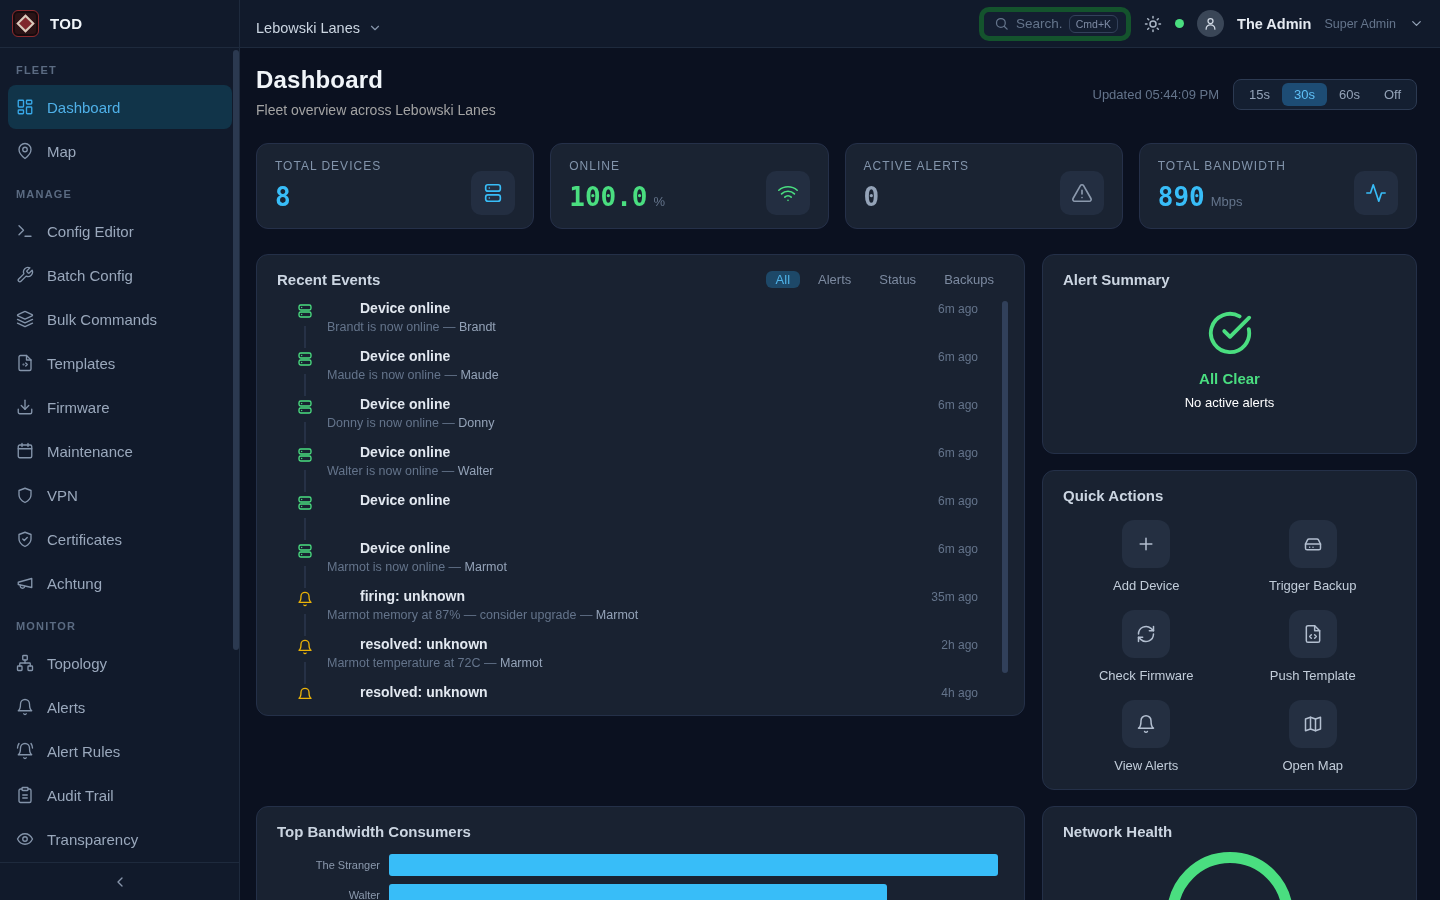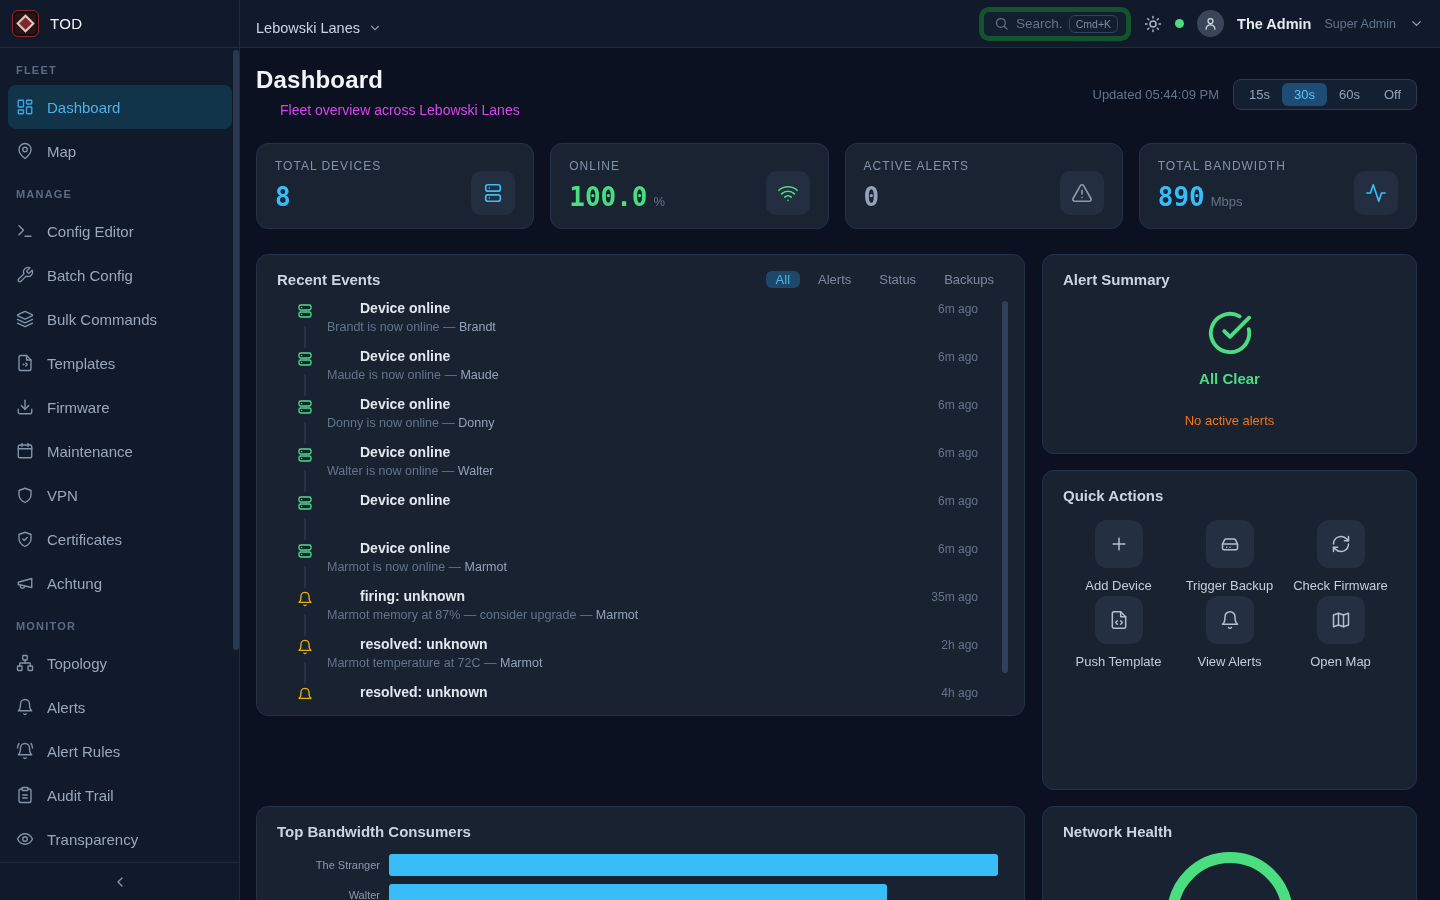--- a/index.html
+++ b/index.html
@@ -12,21 +12,21 @@
   .mono { font-family:"DejaVu Sans Mono", monospace; }
   svg.ic { display:block; }
 
   
   .topbar { position:absolute; top:0; left:0; width:1440px; height:48px;
     background:#111a2b; border-bottom:1px solid #1e2a3d; display:flex; align-items:center; z-index:30; }
   .brand { width:240px; height:100%; display:flex; align-items:center; gap:11px; padding-left:12px; border-right:1px solid #1e2a3d; }
   .logo-box { width:27px; height:27px; border-radius:6px; background:#2a1316; border:1px solid #8c2a2e;
     display:grid; place-items:center; box-shadow:inset 0 0 0 2px #160b0e; }
   .logo-diamond { width:13px; height:13px; transform:rotate(45deg); background:#7f272c; border:2px solid #d8ccbd; }
-  .brand-name { color:#f1f5f9; font-weight:normal; font-size:15px; letter-spacing:.3px; }
+  .brand-name { color:#f1f5f9; font-weight:bold; font-size:15px; letter-spacing:.3px; }
   .fleet-sel { display:flex; align-items:center; gap:8px; margin-left:16px; color:#cbd5e1; font-size:14.5px; cursor:default;margin-top:8px; }
   .fleet-sel svg { color:#8795ab; }
   .top-right { margin-left:auto; display:flex; align-items:center; gap:13px; padding-right:16px; }
   .searchbox { width:152px; height:34px; border:5px solid #14532d; border-radius:10px; background:#141e31;
     display:flex; align-items:center; gap:7px; padding:0 8px 0 10px; }
   .searchbox input { flex:1; min-width:0; background:transparent; border:none; outline:none; color:#cbd5e1; font-size:13.5px; font-family:inherit; }
   .searchbox input::placeholder { color:#64748b; }
   .kbd { border:1px solid #33415a; border-radius:6px; padding:2px 6px; font-size:10.5px; color:#7d8aa3; white-space:nowrap; }
   .icon-btn { color:#aab6c6; display:grid; place-items:center; }
   .status-dot { width:9px; height:9px; border-radius:50%; background:#4ade80; }
@@ -44,21 +44,21 @@
   .side-item.active { margin:0 8px; padding:0 8px; width:224px; border-radius:8px; background:#113449; color:#4fb0e8; }
   .side-item.active svg { color:#38a8e8; }
   .side-scroll { position:absolute; top:2px; right:0; width:6px; height:600px; border-radius:3px; background:#2b3950; }
   .side-footer { position:absolute; left:0; right:0; bottom:0; height:38px; border-top:1px solid #1e2a3d;
     display:grid; place-items:center; color:#8795ab; }
 
   
   .main { position:absolute; top:48px; left:240px; width:1200px; height:852px; padding:18px 23px 0 16px; overflow:hidden; }
   .page-head { display:flex; justify-content:space-between; align-items:flex-start; }
   .page-title { color:#f1f5f9; font-size:24px; font-weight:bold; letter-spacing:.2px; }
-  .page-sub { color:#d946ef; font-size:14px; margin-top:8px;margin-left:24px; }
+  .page-sub { color:#a3a3a3; font-size:14px; margin-top:8px; }
   .head-right { display:flex; align-items:center; gap:14px; margin-top:13px; }
   .updated { color:#64748b; font-size:13px; }
   .seg { display:flex; align-items:center; background:#141f31; border:1px solid #2c3a52; border-radius:8px; padding:3px; }
   .seg-btn { padding:4px 12px; font-size:13px; color:#94a3b8; border-radius:6px; }
   .seg-btn.active { background:#1d4c74; color:#5fc0f7; }
 
   
   .stats { margin-top:25px; display:grid; grid-template-columns:repeat(4,1fr); gap:16px; }
   .card { height:86px; background:#1a2332; border:1px solid #253049; border-radius:12px; padding:15px 18px; }
   .card-label { font-size:12px; letter-spacing:1px; color:#8294ab; }
@@ -87,24 +87,24 @@
   .event-top { display:flex; justify-content:space-between; align-items:baseline;margin-left:33px; }
   .event-title { color:#e2e8f0; font-size:14px; font-weight:600; }
   .event-time { color:#64748b; font-size:12px; margin-right:26px; }
   .event-sub { font-size:12.5px; color:#64748b; margin-top:4px; }
   .event-dev { color:#94a3b8; }
   .events-scroll { position:absolute; right:16px; top:46px; width:6px; height:372px; border-radius:3px; background:#31405a; }
 
   .alert-panel { height:200px; padding:16px 20px; margin-bottom:16px; }
   .alert-center { display:flex; flex-direction:column; align-items:center; margin-top:22px; }
   .alert-status { color:#4ade80; font-size:15px; font-weight:600; margin-top:14px; }
-  .alert-detail { color:#f97316; font-size:13px; margin-top:26px; }
+  .alert-detail { color:#ffffff; font-size:13px; margin-top:8px; }
 
   .qa-panel { height:320px; padding:16px 20px; }
-  .qa-grid { display:grid; grid-template-columns:1fr 1fr 1fr; row-gap:3px; margin-top:16px; }
+  .qa-grid { display:grid; grid-template-columns:1fr 1fr; row-gap:17px; margin-top:16px; }
   .qa { display:flex; flex-direction:column; align-items:center; }
   .qa-ic { width:48px; height:48px; border-radius:12px; background:#242f41; display:grid; place-items:center; color:#b3bfd0; }
   .qa-label { margin-top:10px; font-size:13px; color:#c2cdda; }
 
   
   .bottom { margin-top:16px; display:grid; grid-template-columns:1fr 375px; gap:17px; align-items:start; }
   .bw-panel { height:300px; padding:16px 20px; }
   .bw-rows { margin-top:14px; }
   .bw-row { display:flex; align-items:center; margin-bottom:8px; }
   .bw-label { width:112px; text-align:right; font-size:11px; color:#8b99ad; padding-right:9px; flex:none; }

